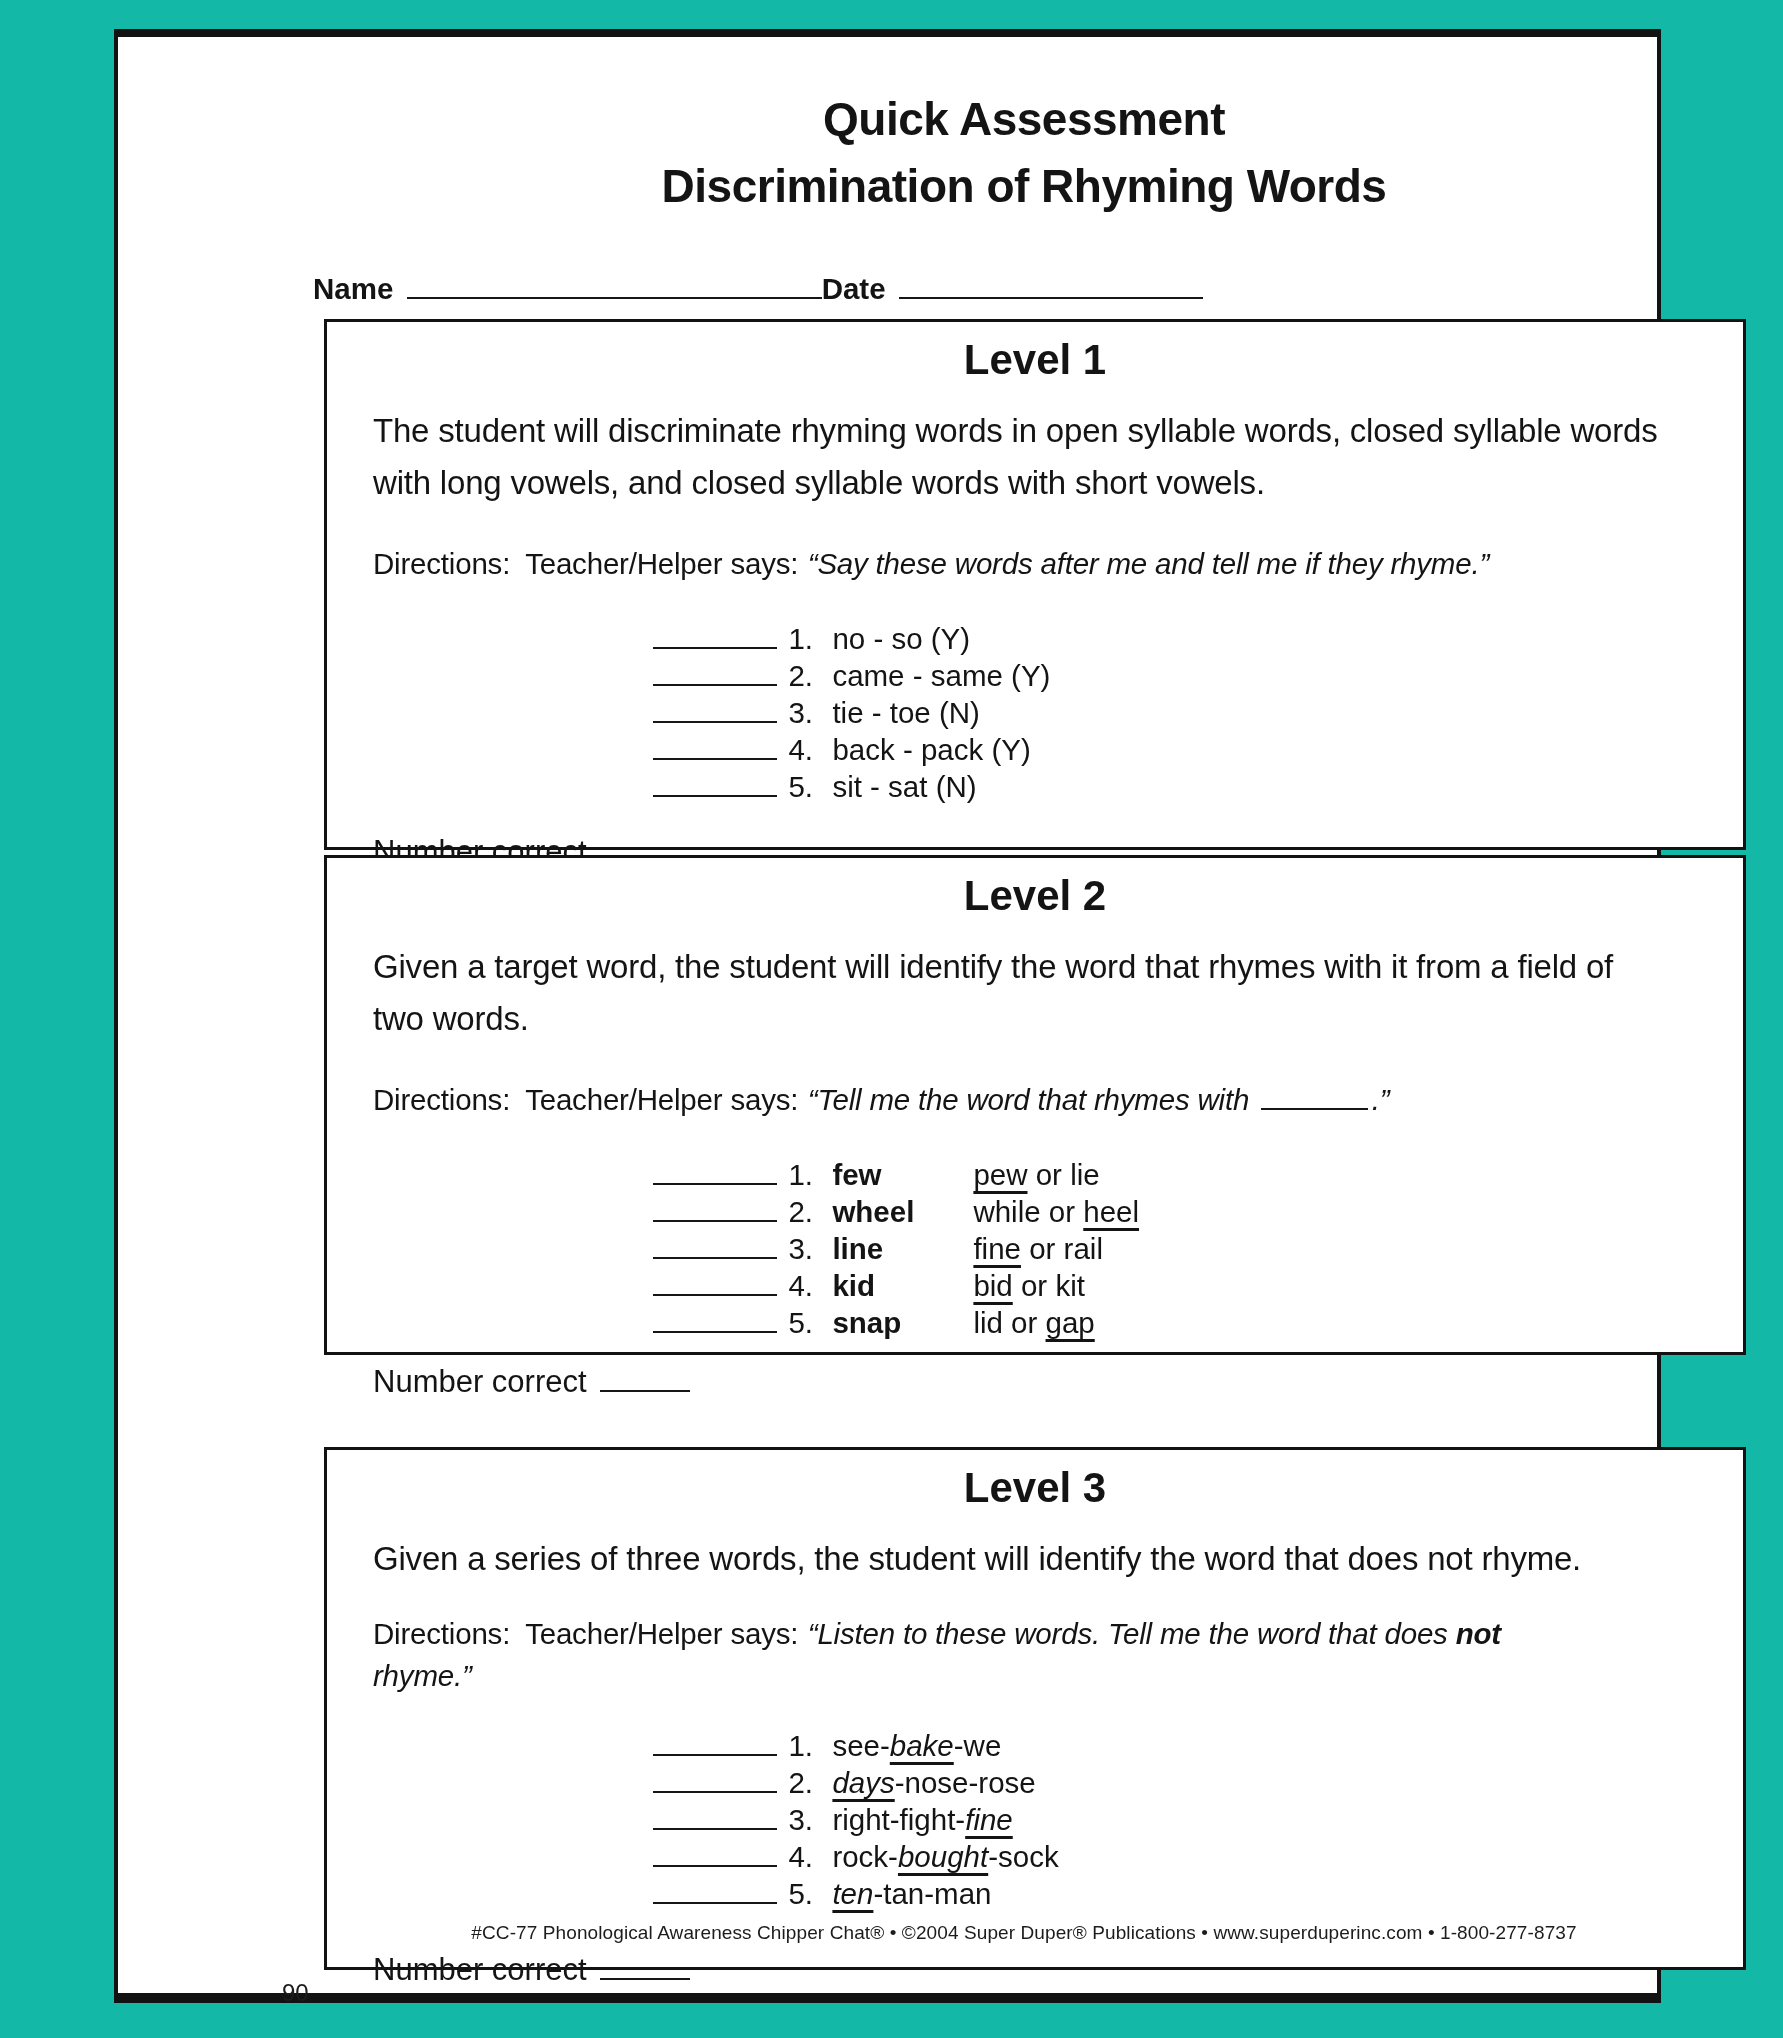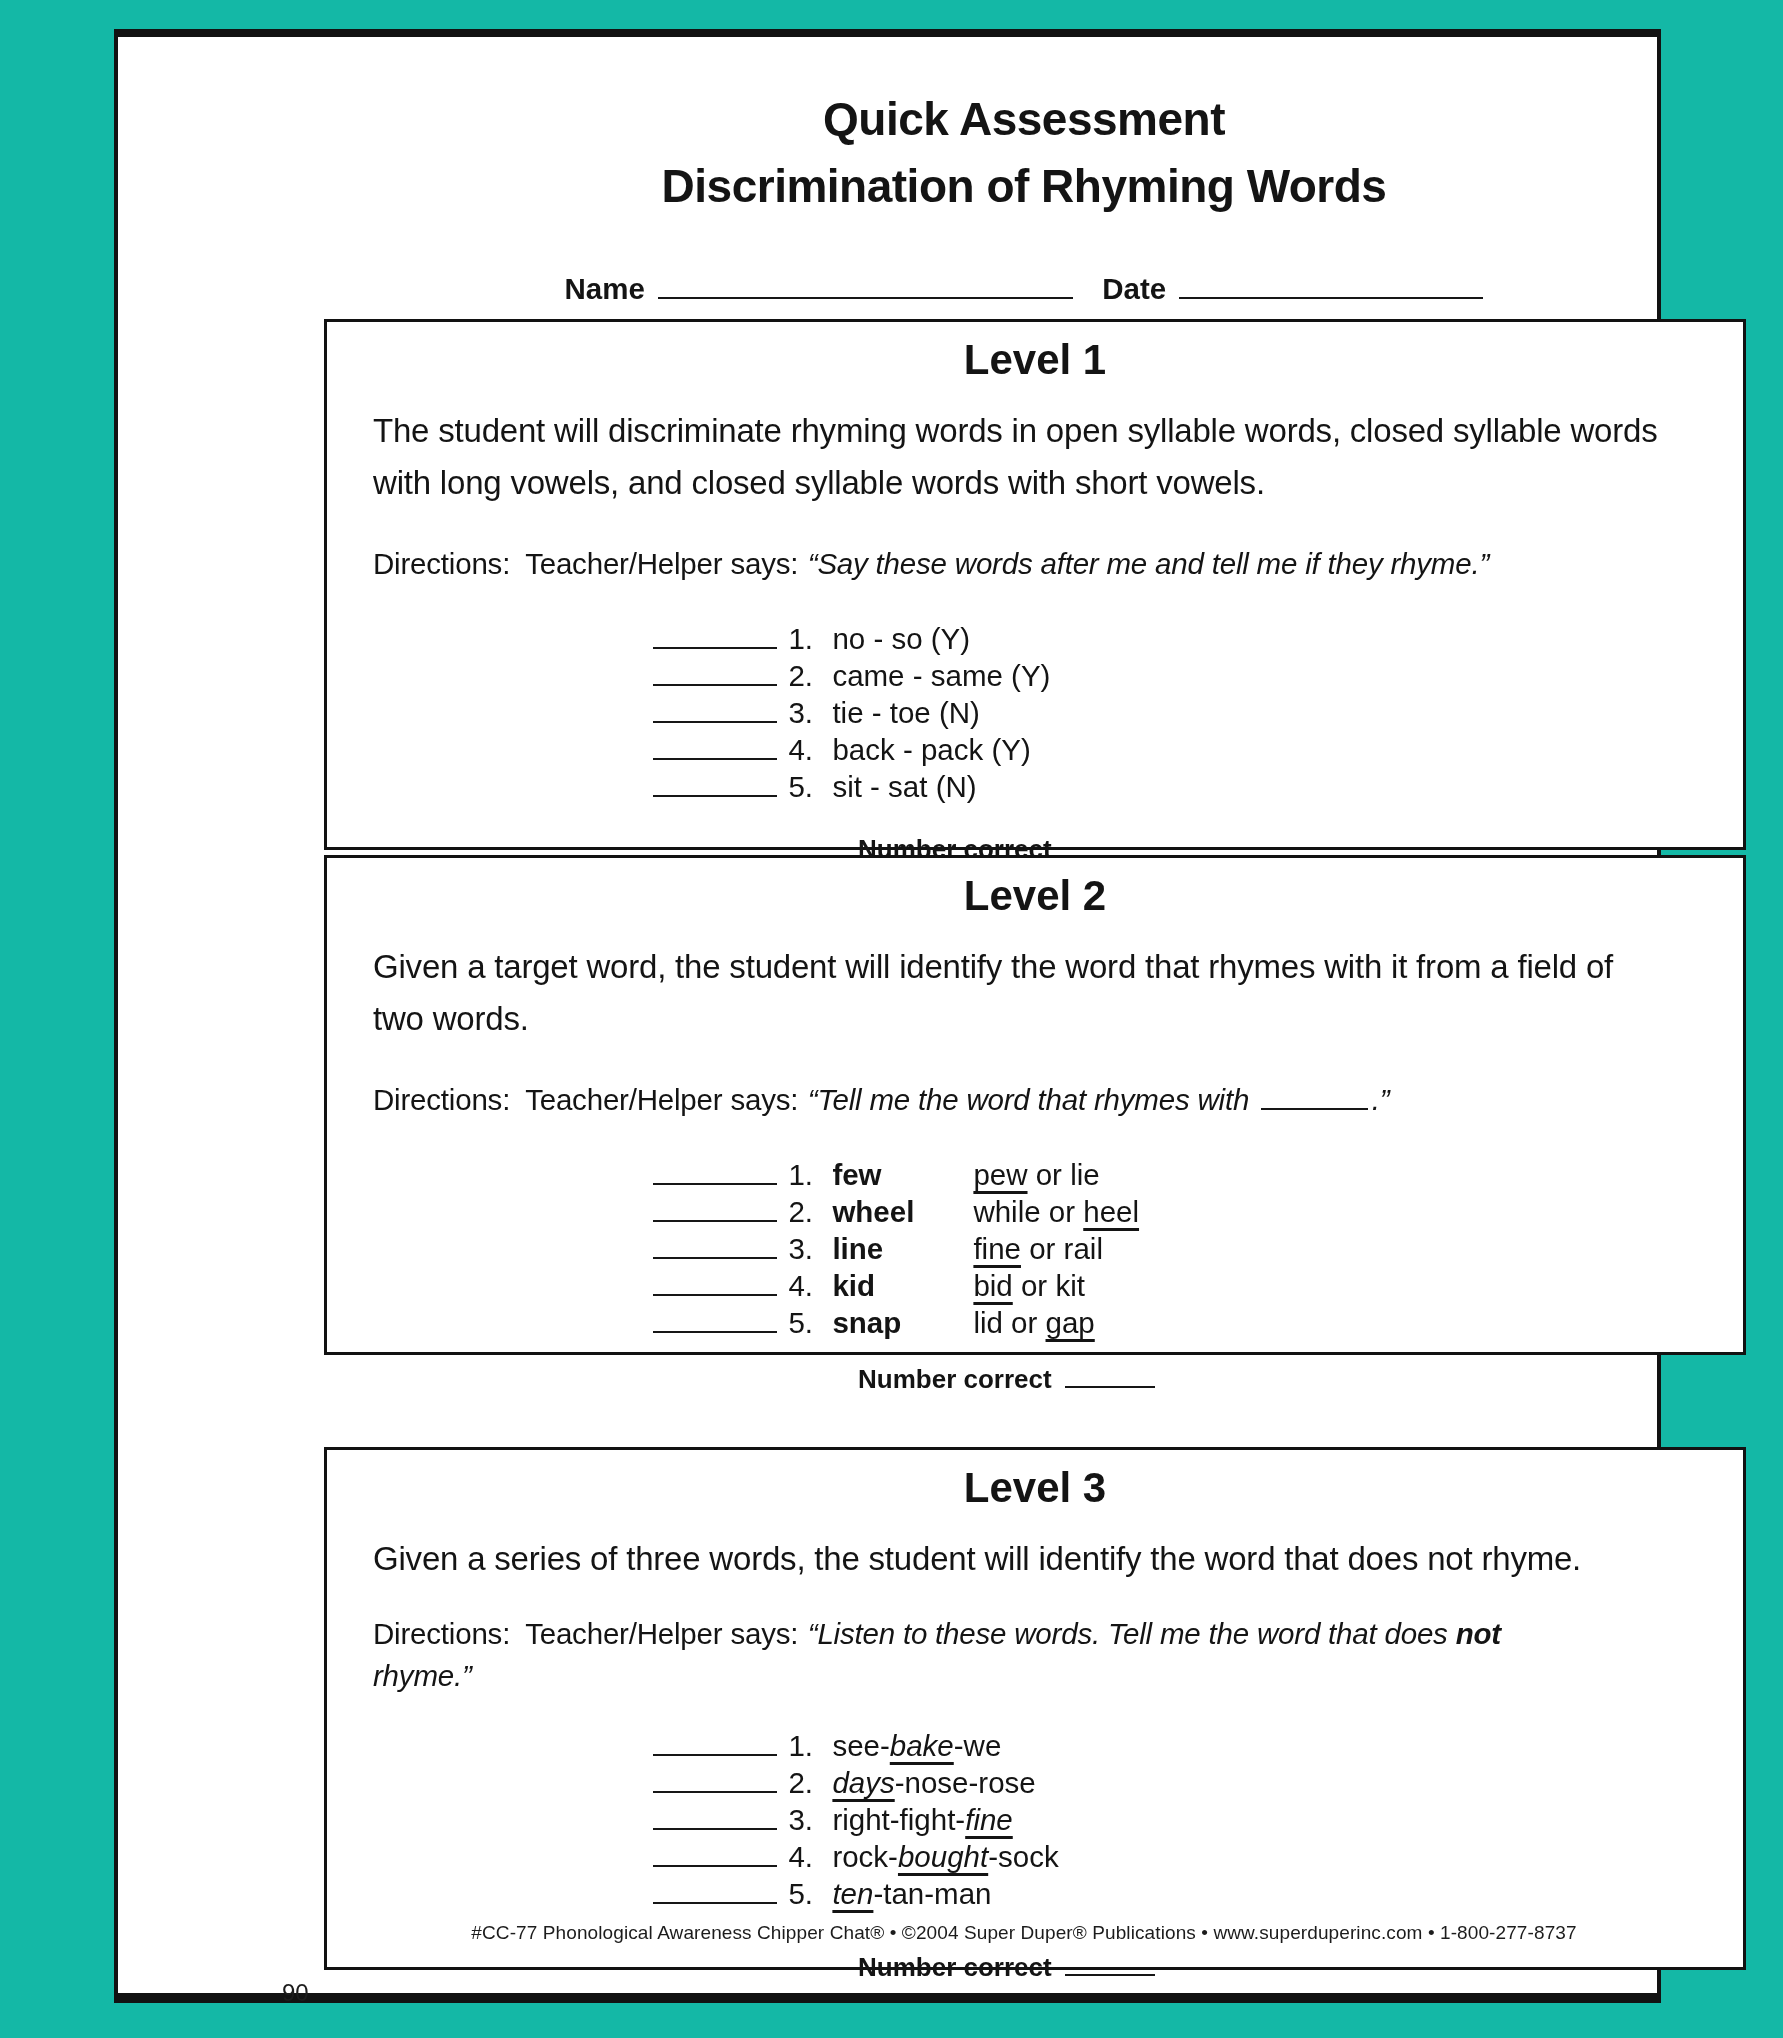--- a/index.html
+++ b/index.html
@@ -9,22 +9,22 @@
   }
   .frame{
     position:absolute;left:114px;top:28.5px;width:1547px;height:1974px;
     box-sizing:border-box;background:#fff;
     border-style:solid;border-color:#121212;border-width:8.6px 4.8px 10.5px 4.8px;
   }
   .title-block{position:absolute;left:195px;top:49px;width:1422px;text-align:center;}
   .title-line{font-size:46px;font-weight:bold;line-height:67px;letter-spacing:-0.5px;}
   .name-row{
     position:absolute;left:195px;top:232px;width:1422px;
-    display:flex;justify-content:center;align-items:baseline;
-    font-size:29.5px;font-weight:bold;gap:29px;
+    display:flex;justify-content:flex-start;align-items:baseline;
+    font-size:29.5px;font-weight:bold;
   }
   .nd-group{display:flex;align-items:baseline;}
   .blank{display:inline-block;height:0.95em;border-bottom:2.9px solid #161616;}
   .name-blank{width:415px;margin-left:13.3px;}
   .date-blank{width:304px;margin-left:13.3px;}
   .level-box{
     position:absolute;left:195px;width:1422px;box-sizing:border-box;
     border:3.8px solid #121212;padding:0 46px;background:#fff;margin-left:11px;
   }
   #level-box-0{top:282px;height:531px;}
@@ -41,21 +41,21 @@
   .items{margin:34px 0 0 280px;font-size:29.5px;}
   #level-box-2 .items{margin-top:28.5px;}
   .item-row{display:flex;align-items:baseline;height:37px;}
   .item-blank{width:124px;flex:none;}
   .num{flex:none;width:44px;text-align:left;margin-left:11.4px;}
   .target{flex:none;width:141px;font-weight:bold;}
   .txt{flex:none;}
   .b{font-weight:bold;}
   .i{font-style:italic;}
   .u{text-decoration:underline;text-decoration-thickness:2.9px;text-underline-offset:5.7px;}
-  .nc-row{text-align:center;padding-right:57px;font-size:26px;font-weight:bold;line-height:36px;}
+  .nc-row{text-align:left;padding-right:57px;font-size:31px;font-weight:normal;line-height:36px;}
   #level-box-0 .nc-row{margin-top:27px;}
   #level-box-1 .nc-row{margin-top:21px;}
   #level-box-2 .nc-row{margin-top:38px;}
   .nc-blank{width:90px;margin-left:13.3px;}
   .page-num{position:absolute;left:164px;top:1942px;font-size:24px;color:#1c1c1c;}
   .footer-credit{
     position:absolute;left:195px;top:1885px;width:1422px;text-align:center;
     font-size:19px;color:#1c1c1c;letter-spacing:0.1px;
   }
 </style>

